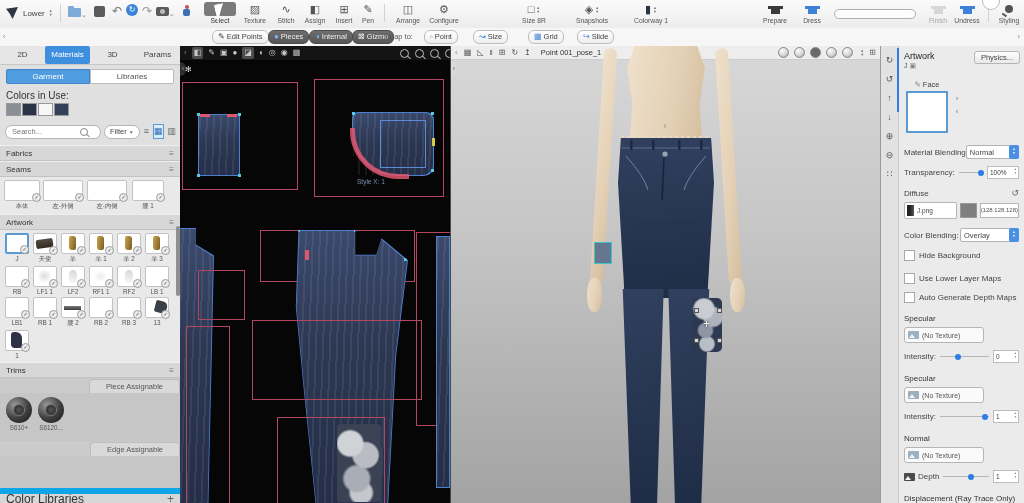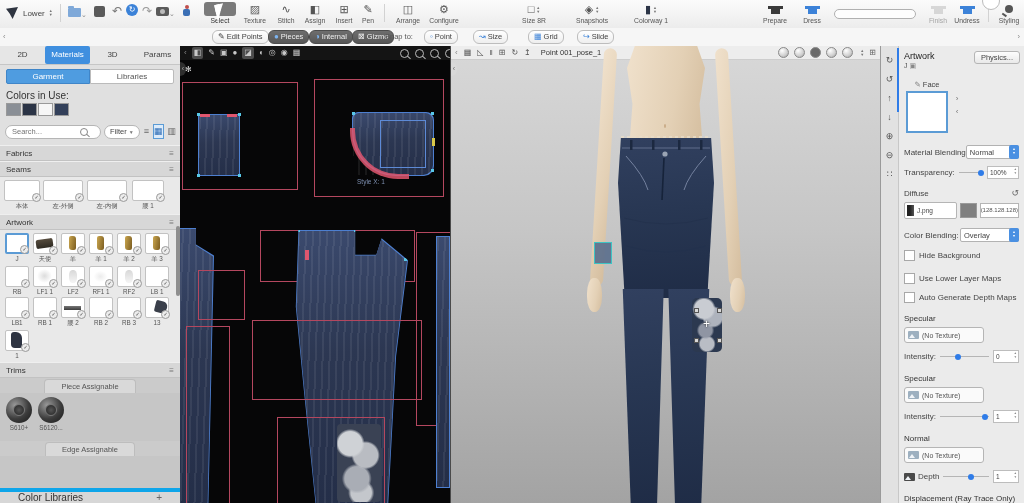--- a/index.html
+++ b/index.html
@@ -78,30 +78,30 @@
   .tb.dark::before{content:"";position:absolute;left:2px;top:5px;width:17px;height:9px;background:linear-gradient(#564c3e,#2e2a22);transform:rotate(-8deg);border-radius:2px}
   .tb.ghost::before{content:"";position:absolute;left:3px;top:2px;width:15px;height:14px;border-radius:50%;background:radial-gradient(#dcdcdc,#fff 70%)}
   .tb.ghost2::before{content:"";position:absolute;left:7px;top:3px;width:8px;height:13px;border-radius:40%;background:linear-gradient(#d8d8d8,#f5f5f5)}
   .tb.ghost3::before{content:"";position:absolute;left:4px;top:4px;width:13px;height:11px;border-radius:50%;background:radial-gradient(#ececec,#fff 75%)}
   .tb.bar::before{content:"";position:absolute;left:2px;top:8px;width:17px;height:4px;background:linear-gradient(#777,#3d3d3d)}
   .tb.obj::before{content:"";position:absolute;right:1px;top:3px;width:12px;height:12px;background:#3a3f4a;border-radius:2px 5px 6px 2px;transform:rotate(14deg)}
   .tb.boot::before{content:"";position:absolute;left:5px;top:1px;width:11px;height:16px;background:#2e3442;border-radius:3px 6px 2px 4px}
   .chk{position:absolute;right:-2px;bottom:-2px;width:7px;height:7px;background:#ececec;border:1px solid #9a9a9a;
        border-radius:50%;font-size:5px;line-height:7px;color:#444;text-align:center}
   .cl{font-size:6.3px;color:#555;margin-top:1px;white-space:nowrap;overflow:hidden}
-  .assignbar{height:15px;background:#cbcbcb;display:flex;justify-content:center;align-items:flex-end}
+  .assignbar{height:15px;background:#cbcbcb;display:flex;justify-content:flex-end;align-items:flex-end}
   .assignbar span{background:#d9d9d9;border:1px solid #bdbdbd;border-bottom:none;border-radius:4px 4px 0 0;
                   padding:0 16px;font-size:7.5px;color:#555;line-height:13px}
   #trimrow{display:flex;gap:6px;padding:4px 6px;background:#c6c6c6;height:40px}
   .trim{text-align:center}
   .trimc{width:26px;height:26px;border-radius:50%;background:radial-gradient(circle at 35% 32%,#9a9a9a,#3c3c3c 55%,#181818);position:relative}
   .trimc::after{content:"";position:absolute;inset:7px;border-radius:50%;border:1px solid #777;background:radial-gradient(#555,#222)}
   #edgearea{height:40px;background:#c6c6c6}
-  #colorlib{position:absolute;left:0;bottom:0;width:180px;height:15px;background:#d7d7d7;border-top:4px solid #0ea5e9;
-            display:flex;align-items:center;padding:0 18px;font-size:10px;color:#333;box-sizing:border-box}
+  #colorlib{position:absolute;left:0;bottom:0;width:180px;height:15px;background:#d7d7d7;border-top:6px solid #0ea5e9;
+            display:flex;align-items:center;padding:0 6px;font-size:12px;color:#333;box-sizing:border-box}
   #colorlib .plus{margin-left:auto;color:#666}
   #lscroll{position:absolute;right:0;top:180px;width:4px;height:70px;background:#8f8f8f;border-radius:2px}
   
   #view2d{position:absolute;left:180px;top:46px;width:270px;height:457px;background:#060607;overflow:hidden;border-right:1px solid #4a4a4a}
   #v2toolbar{position:absolute;left:0;top:0;width:100%;height:14px;background:#141414;display:flex;align-items:center;gap:5px;padding:0 4px}
   .v2ic{font-size:8px;color:#c8c8c8;line-height:12px}
   .v2ic.on{background:#4d4d4d;border-radius:2px;padding:0 2px}
   #v2zoom{margin-left:auto;display:flex;gap:6px;align-items:center}
   .magw{width:7px;height:7px;border:1px solid #bbb;border-radius:50%;position:relative}
   .magw::after{content:"";position:absolute;width:4px;height:1px;background:#bbb;right:-3px;bottom:-1px;transform:rotate(40deg)}

